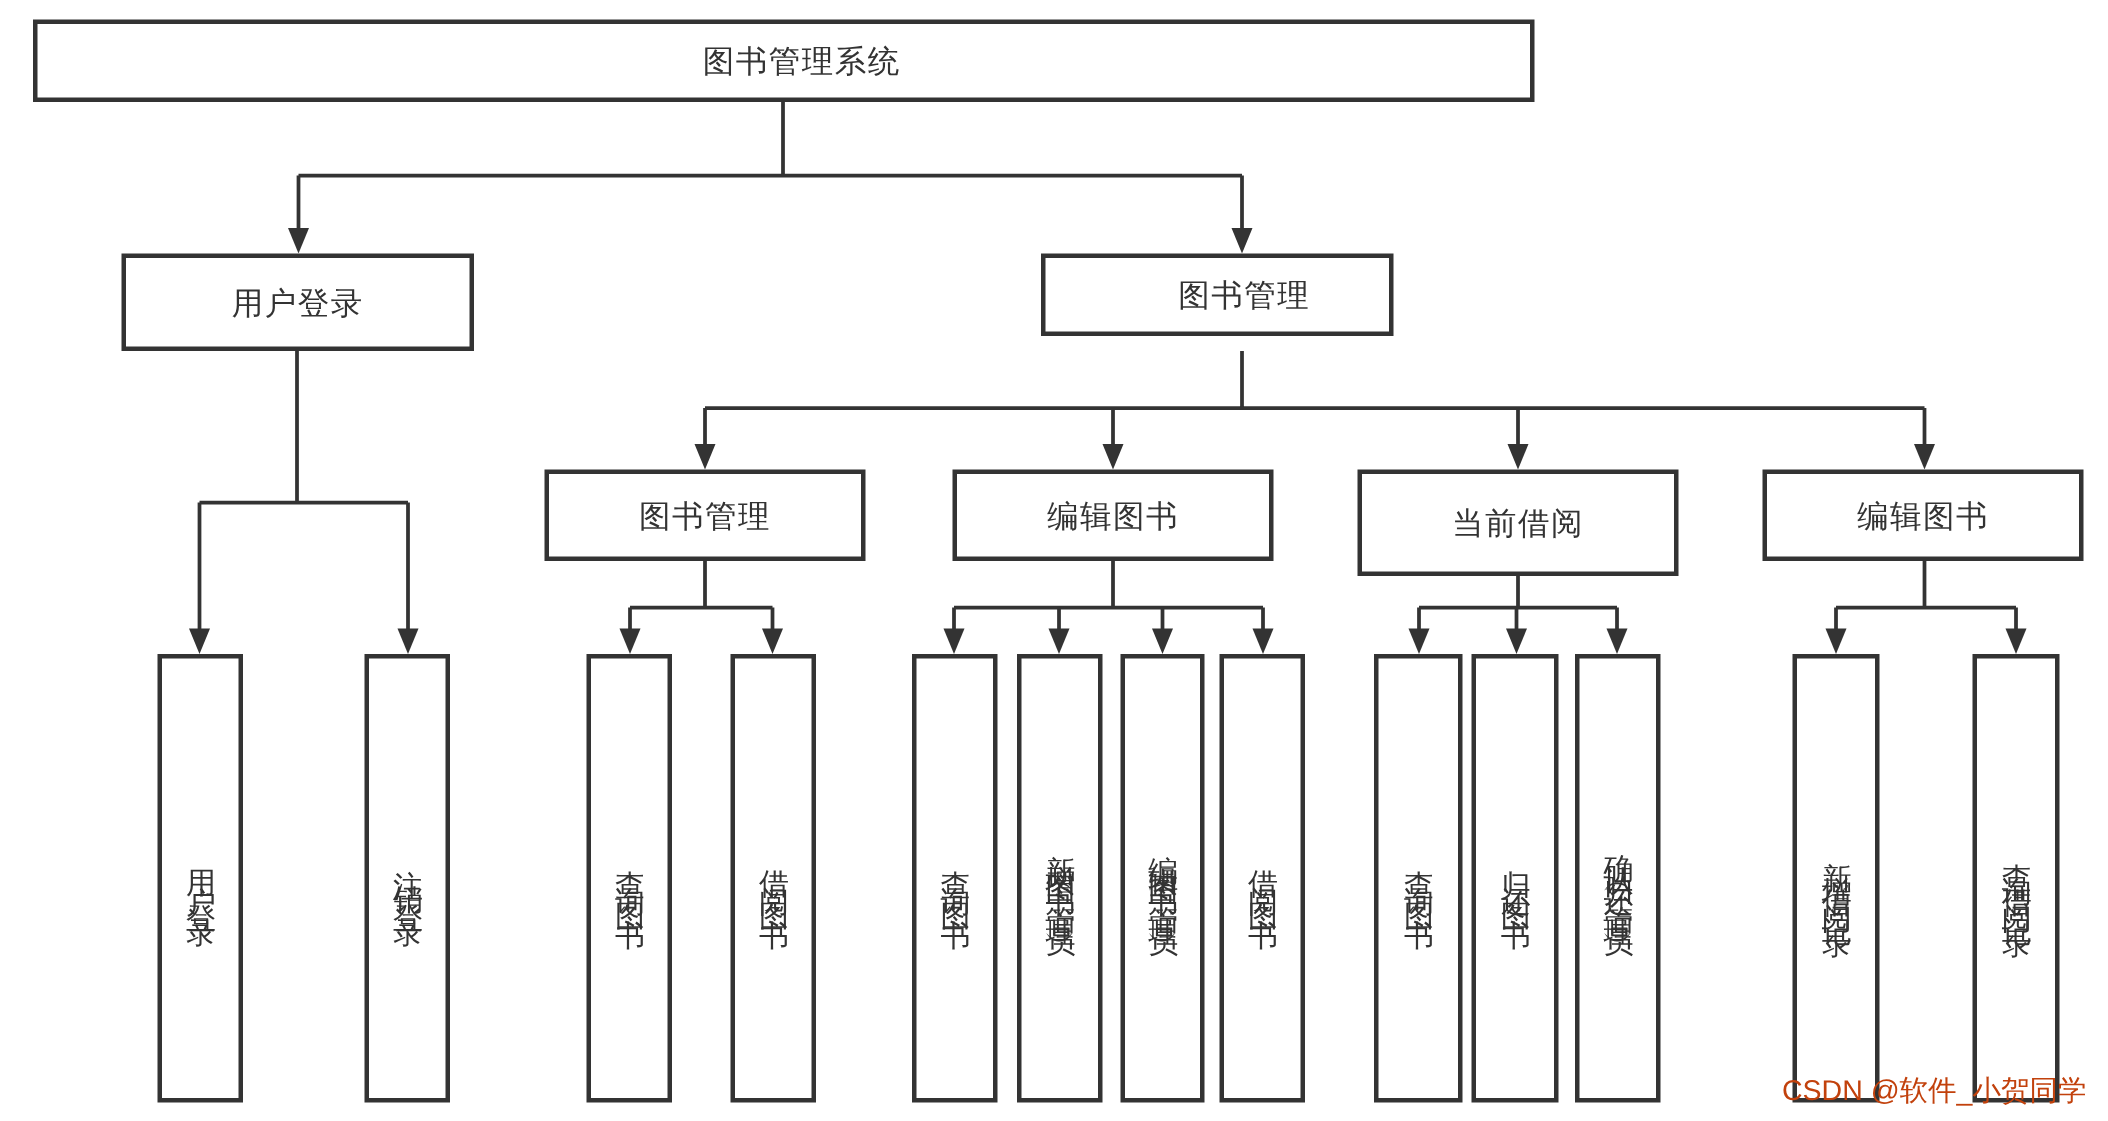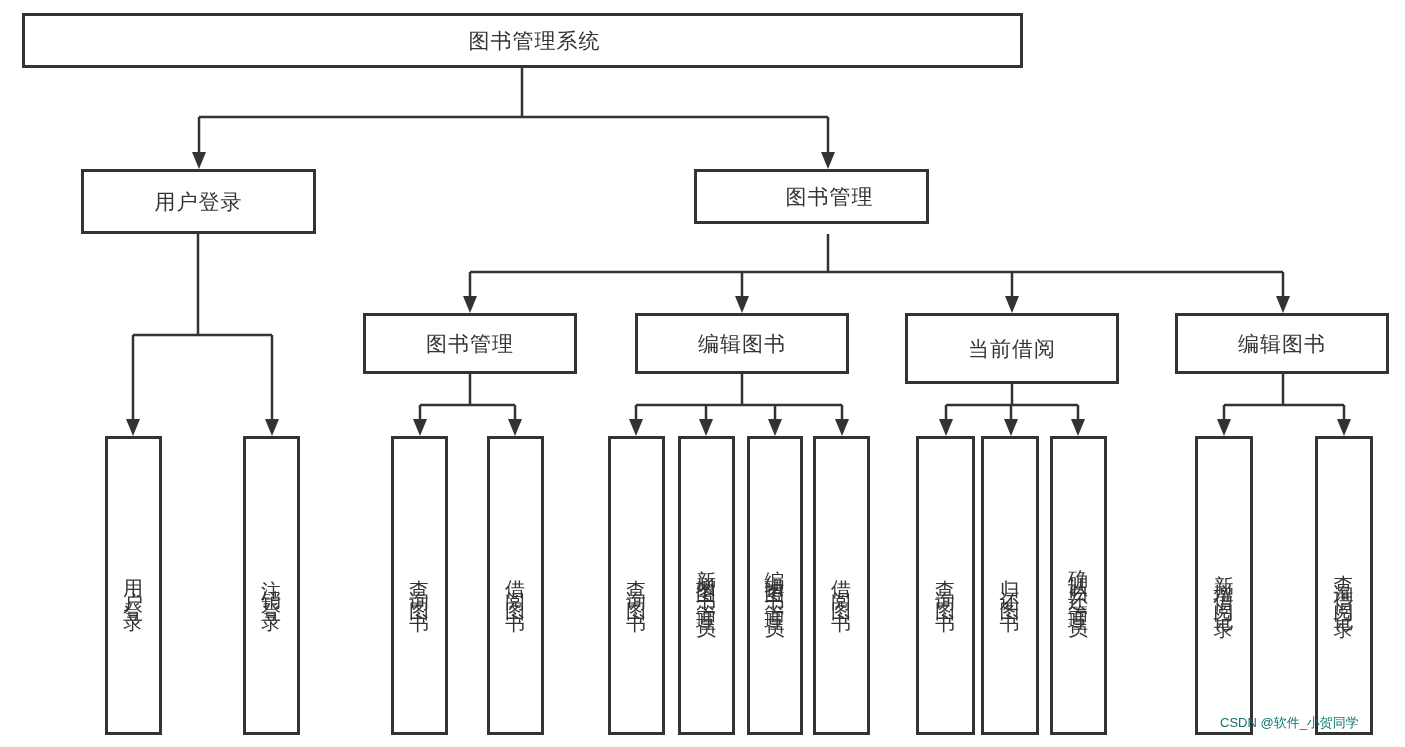--- a/index.html
+++ b/index.html
@@ -35,25 +35,24 @@
     text-orientation: mixed;
     font-size: 20px;
     letter-spacing: 11px;
     line-height: 1;
     color: #333333;
   }
   .watermark {
     position: absolute;
     left: 1188px;
     top: 714px;
-    font-size: 13px;
-    color: #0f766e;
+    font-size: 19px;
+    color: #c2410c;
     white-space: nowrap;
     z-index: 5;
-    margin-left: 32px;
   }
 </style>
 </head>
 <body>
 
 <div class="stage">
 
   <svg class="connectors" viewBox="0 0 1405 747" xmlns="http://www.w3.org/2000/svg" aria-hidden="true">
     <path fill="none" stroke="#333333" stroke-width="2.5" d="
       M522 68 L522 117  M199 117 L828 117  M199 117 L199 153  M828 117 L828 153

